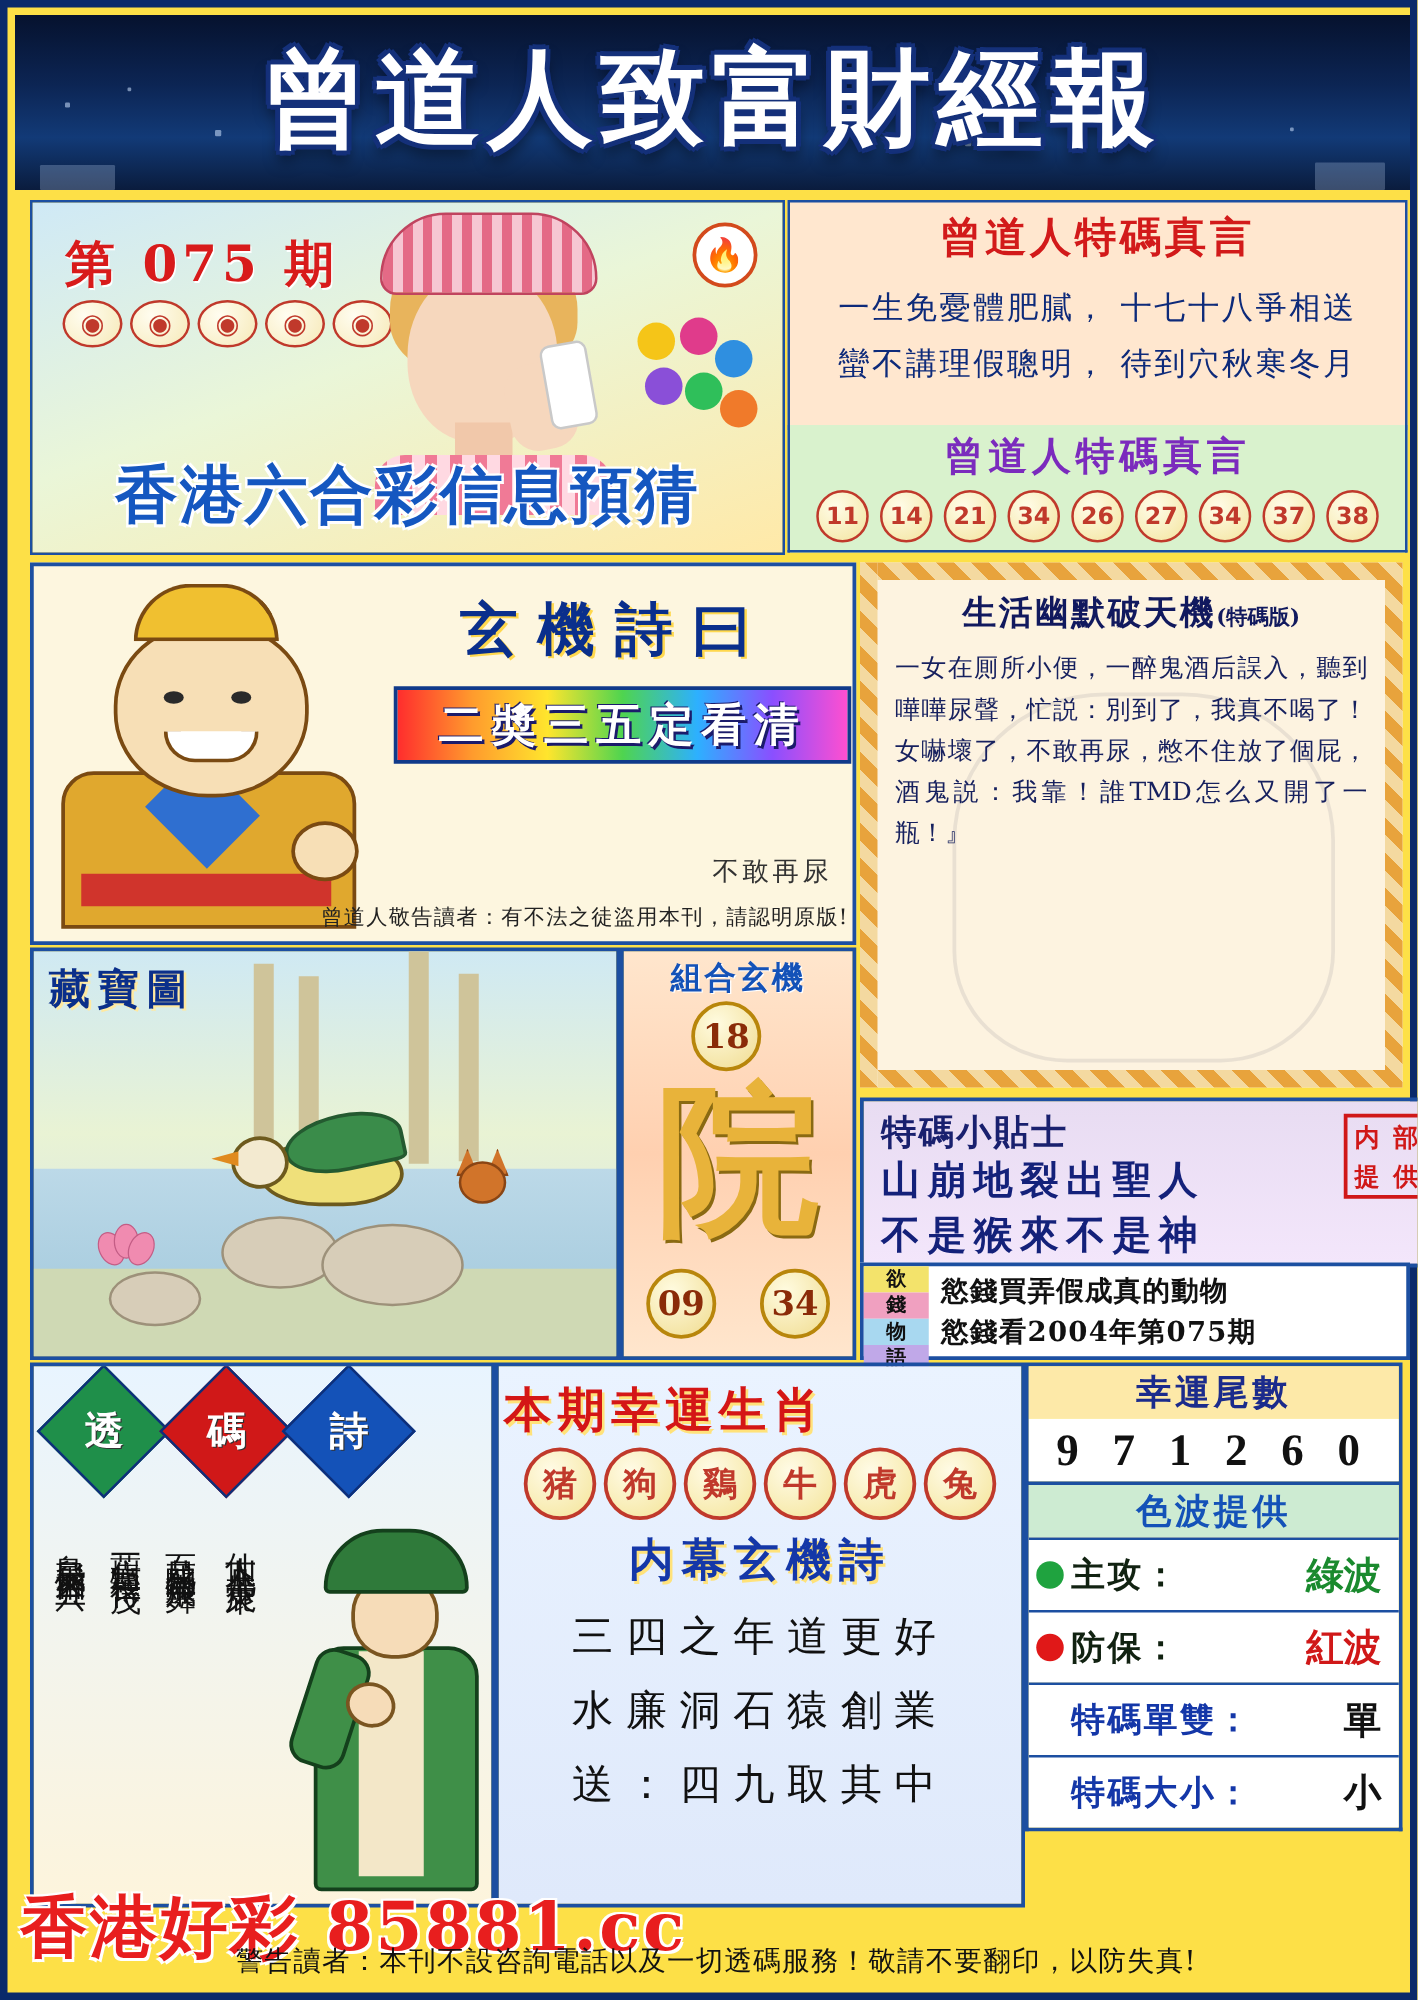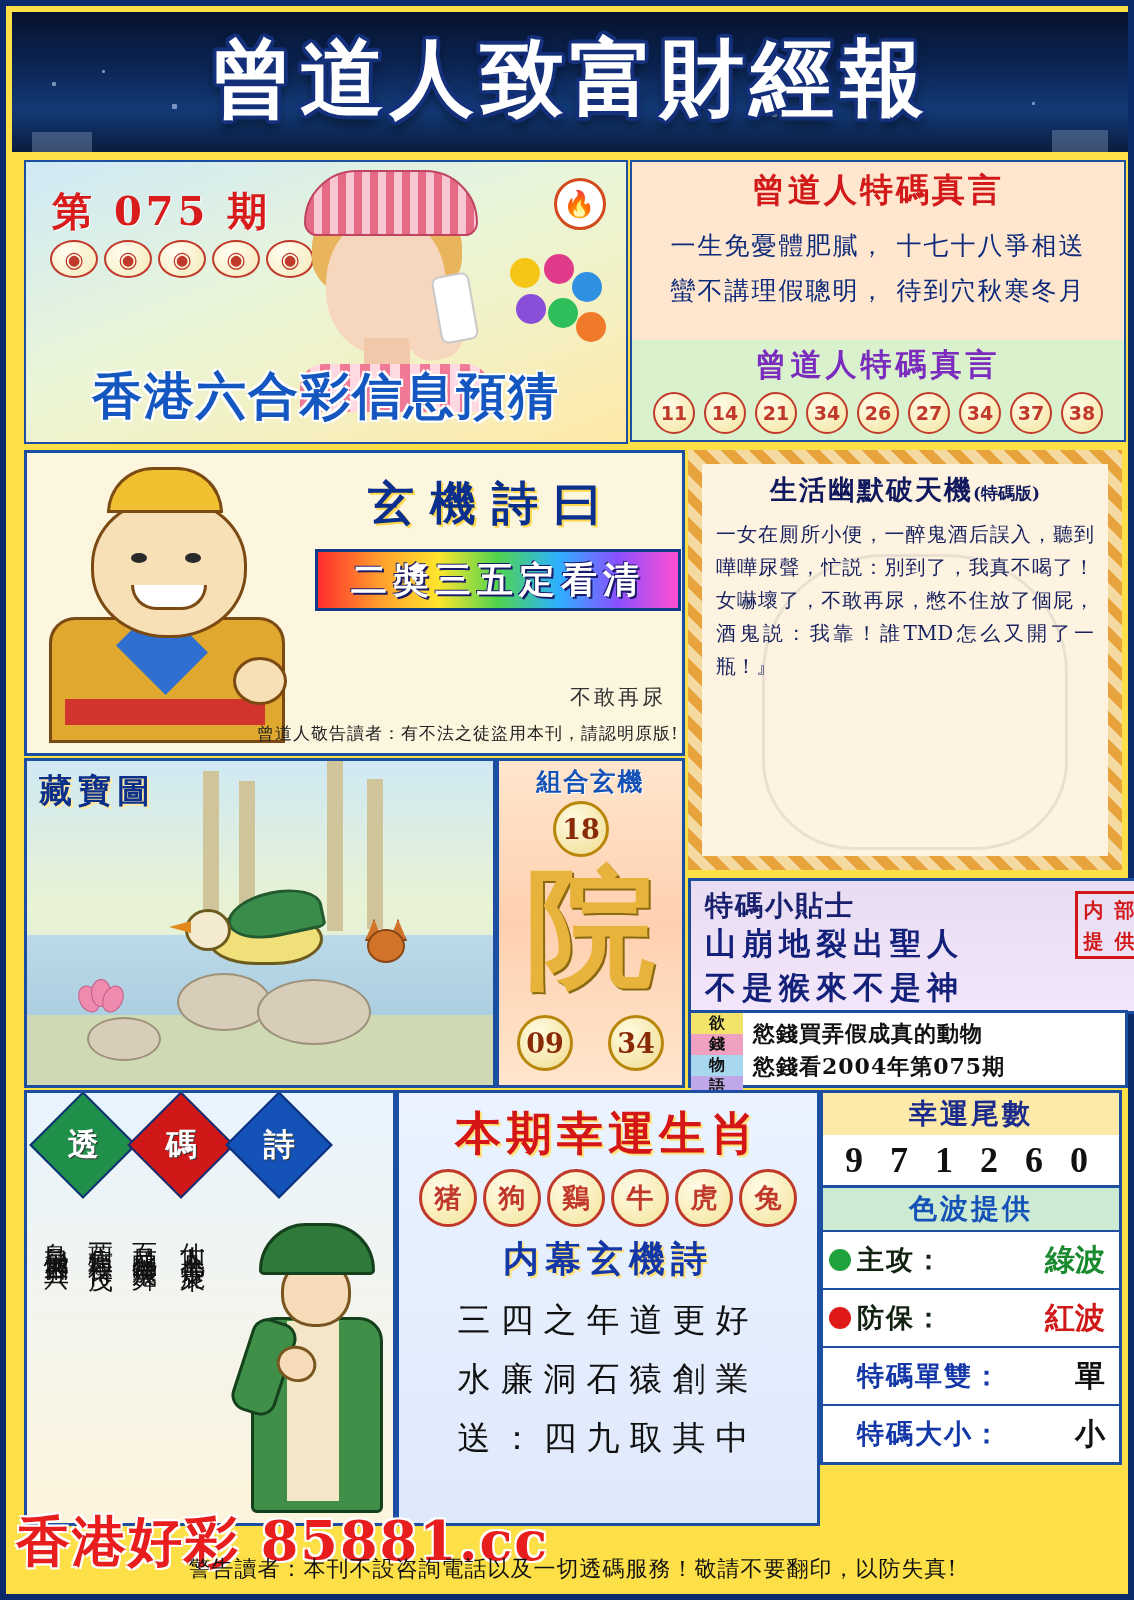--- a/index.html
+++ b/index.html
@@ -300,23 +300,23 @@
   .mk-inner{position:absolute;left:50px;top:108px;width:52px;height:180px;background:#f3e7c8;}
   .mk-arm{position:absolute;left:4px;top:106px;width:40px;height:90px;border-radius:16px;background:#3f8f48;border:3px solid #14401c;transform:rotate(18deg);}
   .mk-hand{position:absolute;left:30px;top:14px;width:34px;height:30px;border-radius:50%;background:#f6dcb8;border:3px solid #7a5520;}
   
   .lucky{
     position:absolute;left:390px;top:1084px;width:418px;height:430px;
     background:linear-gradient(180deg,#eaf3ff,#dfe9fb);
     border:3px solid #1c4fa1;overflow:hidden;
   }
   .lucky h3{
-    margin:10px 17px 4px;text-align:center;
-    font-family:"DejaVu Serif","Liberation Serif",serif;
-    font-size:46px;font-weight:bold;color:#d41616;letter-spacing:5px;
+    margin:10px 4px 4px;
+    font-family:"DejaVu Serif","Liberation Serif",serif;
+    font-size:38px;font-weight:bold;color:#d41616;letter-spacing:5px;
     text-shadow:2px 2px 0 #ffe27a;
   }
   .zodiac{display:flex;justify-content:center;gap:6px;margin:4px 0 2px;}
   .zodiac .z{
     width:52px;height:52px;border-radius:50%;
     background:radial-gradient(circle at 35% 30%,#fffbe6,#f4e498);
     border:3px solid #c0392b;color:#c0392b;font-weight:bold;font-size:27px;
     display:flex;align-items:center;justify-content:center;
     font-family:"DejaVu Serif","Liberation Serif",serif;
   }

